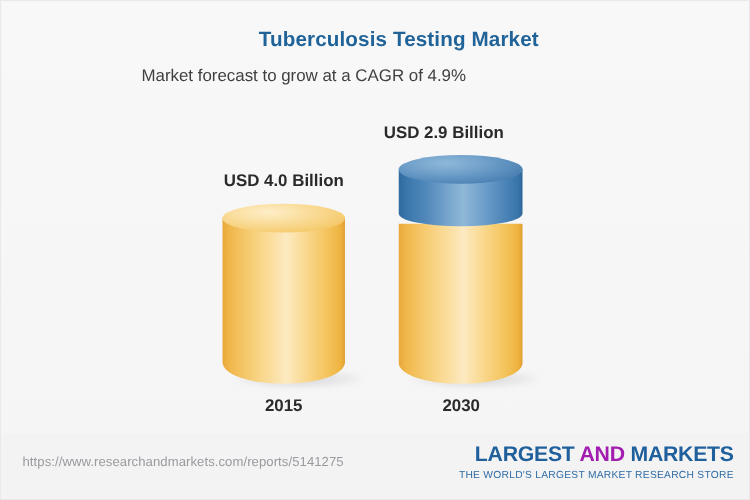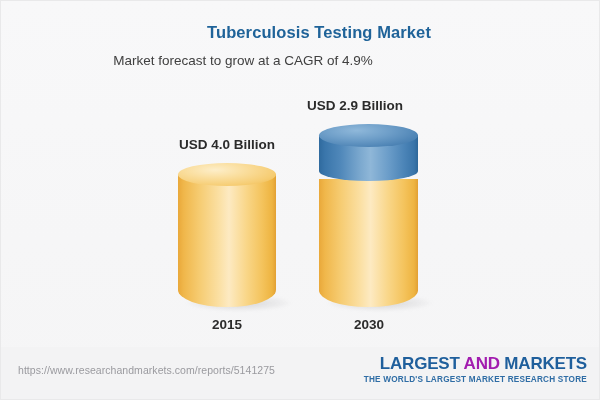--- a/index.html
+++ b/index.html
@@ -108,21 +108,21 @@
     text-align:right;
   }
   #brand-wordmark {
     font-size:17px; font-weight:bold; letter-spacing:-.2px;
     color:#1f5f9c; line-height:1.05;
     white-space:nowrap;
   }
   #brand-wordmark .accent { color:#a21caf; }
   #brand-tagline {
     margin-top:2px;
-    font-size:8.2px; font-weight:bold;
+    font-size:8.2px; font-weight:normal;
     color:#2f6da5; letter-spacing:.22px;
     white-space:nowrap;
   }
 </style>
 </head>
 <body>
 
 <div id="canvas">
 
   <div id="chart-title">Tuberculosis Testing Market</div>

